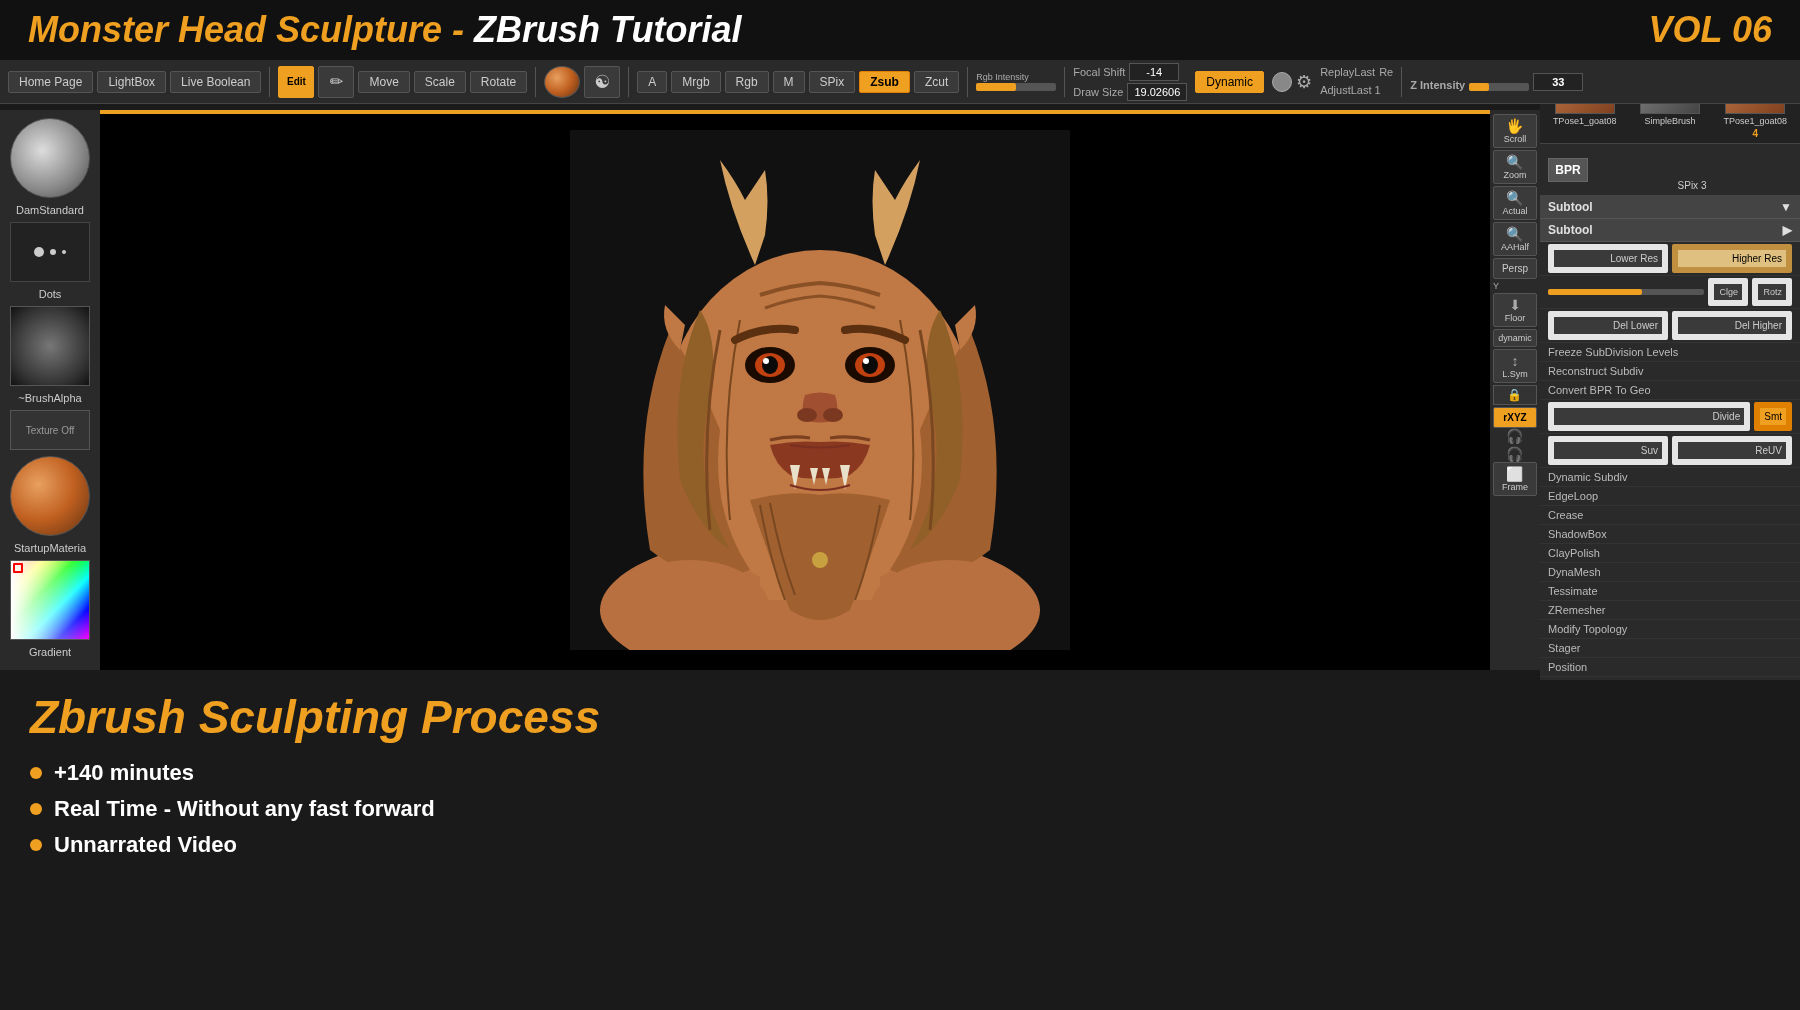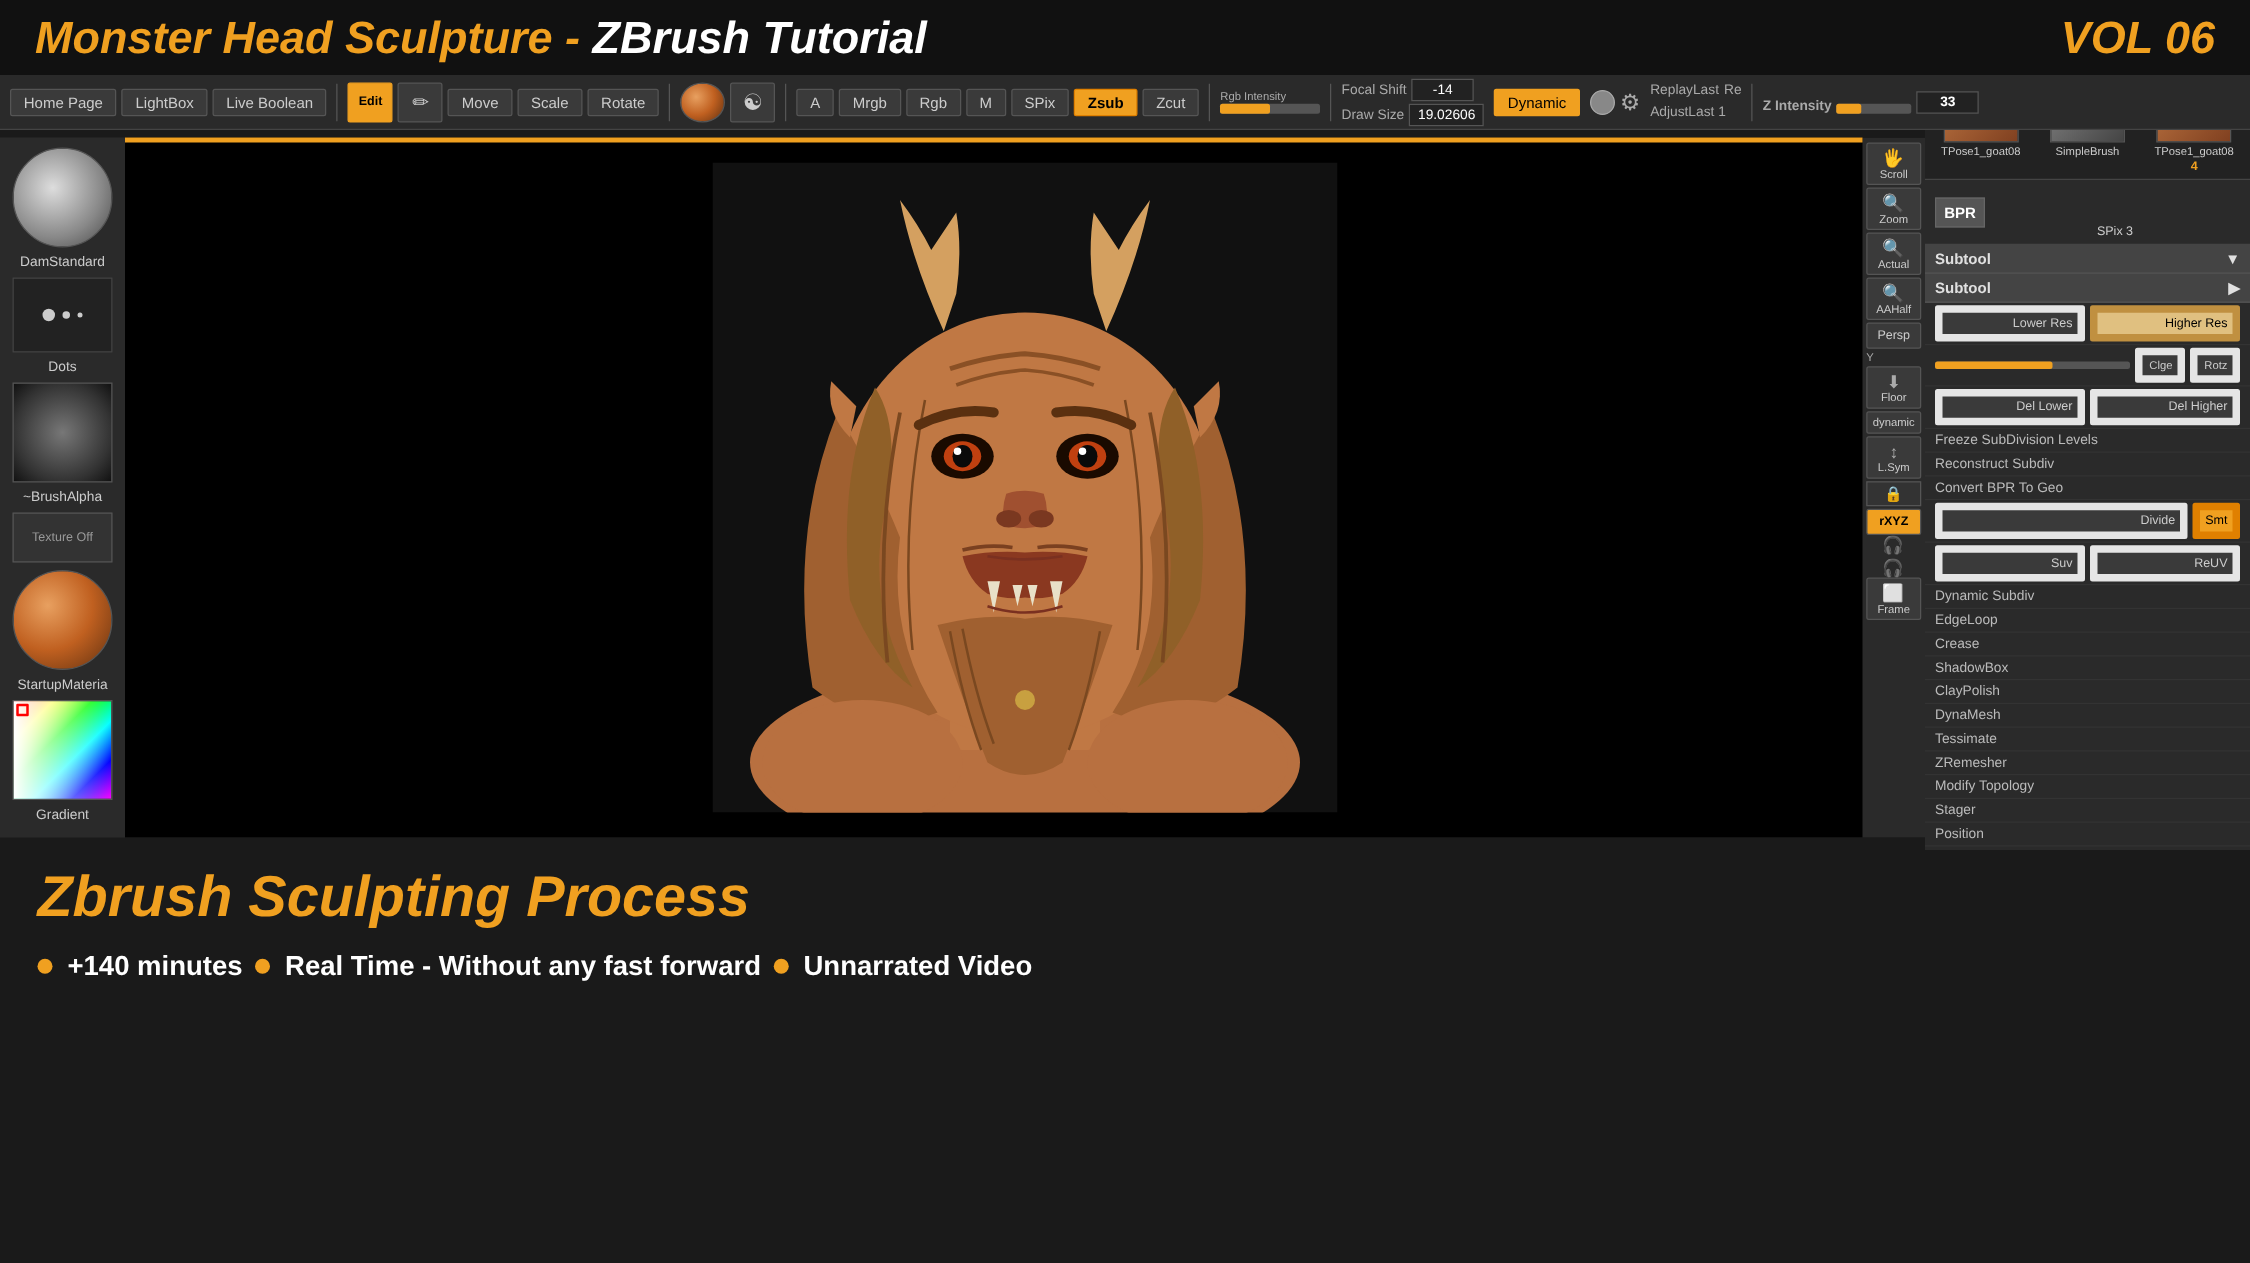--- a/index.html
+++ b/index.html
@@ -438,21 +438,21 @@
     .bottom-title {
       font-size: 46px;
       font-weight: 900;
       color: #f0a020;
       font-style: italic;
       margin-bottom: 16px;
     }
     .bullet-list {
       list-style: none;
       display: flex;
-      flex-direction: row;
+      flex-direction: column;
       gap: 10px;
     }
     .bullet-item {
       display: flex;
       align-items: center;
       gap: 12px;
       font-size: 22px;
       color: #fff;
       font-weight: bold;
     }

